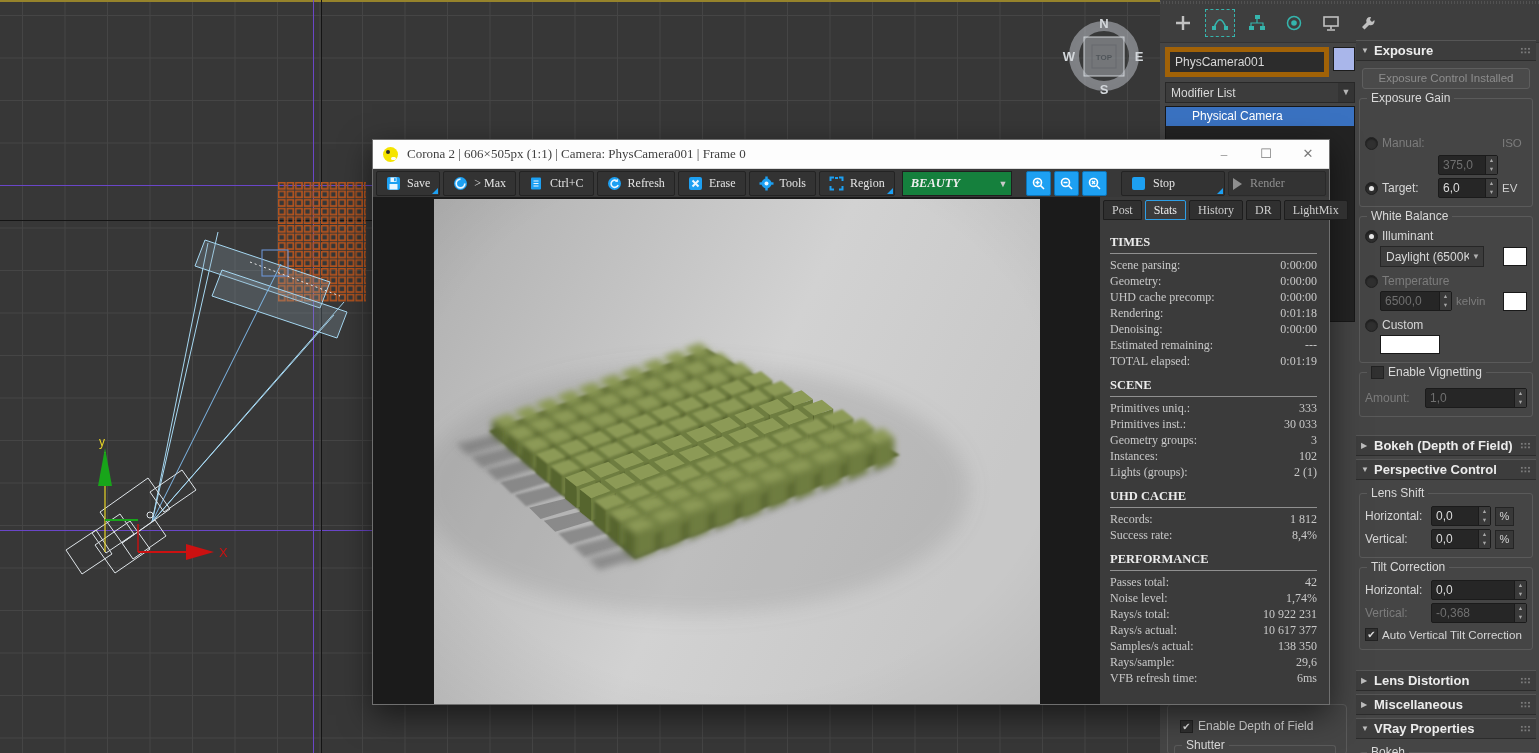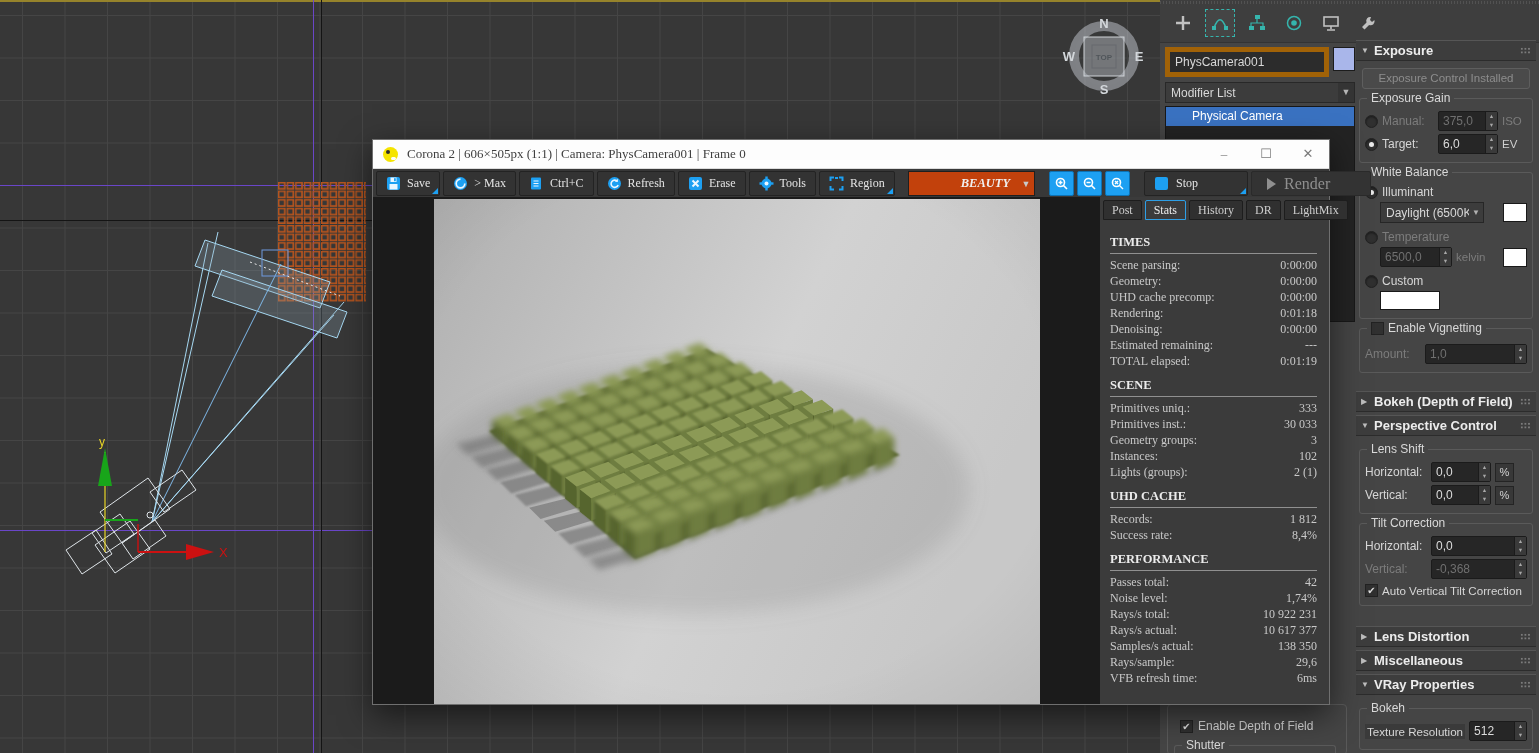--- a/index.html
+++ b/index.html
@@ -79,31 +79,31 @@
   .corona-logo::before{content:"";position:absolute;left:3px;top:3px;width:4px;height:4px;border-radius:50%;background:#2c2c2c;}
   .corona-logo::after{content:"";position:absolute;right:2px;bottom:2px;width:5px;height:3px;background:#fdfdfd;border-radius:2px;}
   .vfb-title .ttl{margin-left:9px;font-size:13px;color:#3e3e3e;}
   .win-ctrls{margin-left:auto;display:flex;align-items:center;}
   .win-ctrls span{width:42px;text-align:center;color:#7a7a7a;font-size:13px;line-height:28px;}
   .vfb-toolbar{height:29px;background:#383838;display:flex;align-items:center;gap:3px;padding:0 3px;border-bottom:1px solid #242424;}
   .tbtn{position:relative;height:23px;display:flex;align-items:center;gap:6px;padding:0 9px;background:#333;
     border:1px solid #232323;border-radius:2px;font-size:12px;color:#e4e4e4;flex:none;}
   .tbtn svg,.ctab svg{display:block;}
   .ddcorner{position:absolute;right:1px;bottom:1px;width:0;height:0;border-left:6px solid transparent;border-bottom:6px solid #1da0f2;}
-  .pass-dd{height:23px;width:188px;background:#c2410c;border:1px solid #1f1f1f;display:flex;align-items:center;margin-left:10px;padding-left:44px;}
+  .pass-dd{height:23px;width:188px;background:#15803d;border:1px solid #1f1f1f;display:flex;align-items:center;margin-left:4px;}
   .pass-dd .ptxt{flex:1;padding:0 8px;font-size:12.5px;font-weight:bold;font-style:italic;color:#f0f0f0;}
   .pass-dd .caret{width:16px;text-align:center;color:#c9c9c9;font-size:9px;}
   .zbtn{width:23px;height:23px;border-radius:2px;background:#1da0f2;border:1px solid #0d72b4;display:flex;
     align-items:center;justify-content:center;flex:none;}
   .gap{width:8px;flex:none;}
   .stopbtn{position:relative;width:82px;height:23px;background:#333;border:1px solid #232323;border-radius:2px;
     display:flex;align-items:center;gap:8px;padding:0 10px;font-size:12px;color:#e4e4e4;flex:none;}
   .stopbtn .sq{width:13px;height:13px;background:#1da0f2;border-radius:2px;}
   .renderbtn{width:88px;height:23px;background:#333;border:1px solid #2a2a2a;border-radius:2px;display:flex;
-    align-items:center;gap:8px;padding:0 15px;font-size:16px;color:#8f8f8f;flex:none;}
+    align-items:center;gap:8px;padding:0 4px;font-size:12px;color:#8f8f8f;flex:none;}
   .renderbtn .tri{width:0;height:0;border-top:6px solid transparent;border-bottom:6px solid transparent;border-left:9px solid #8f8f8f;}
   .vfb-client{position:absolute;left:0;top:57px;right:0;bottom:0;background:#1b1b1b;}
   .render-img{position:absolute;left:61px;top:2px;width:606px;height:505px;}
   
   .stats-panel{position:absolute;right:0;top:0;width:229px;height:100%;background:#3b3b3b;box-sizing:border-box;}
   .tab-row{display:flex;gap:3px;padding:3px 3px 0 3px;}
   .tab{height:18px;line-height:18px;padding:0 8px;font-size:12px;color:#cdcdcd;background:#303030;
     border:1px solid #1d1d1d;border-radius:2px 2px 0 0;}
   .tab.active{border-color:#2e9fe6;color:#ececec;background:#3b3b3b;}
   .stats-content{padding:6px 12px 0 10px;}
@@ -251,21 +251,21 @@
       <span class="rtitle">Exposure</span>
       <span class="grip"></span>
     </div>
     <div class="rbody">
       <div class="btn-installed">Exposure Control Installed</div>
       <div class="group">
         <span class="glabel">Exposure Gain</span>
         <div class="prow">
           <span class="radio"></span>
           <span class="plabel dis" style="width:52px;">Manual:</span>
-          <div class="spin dis" style="width:58px;">
+          <div class="spin dis" style="width:58px;margin-top:44px;">
             <span class="val">375,0</span>
             <span class="arrows">
                 <i>▲</i>
                 <i>▼</i>
               </span>
           </div>
           <span class="unit dis">ISO</span>
         </div>
         <div class="prow">
           <span class="radio sel"></span>

